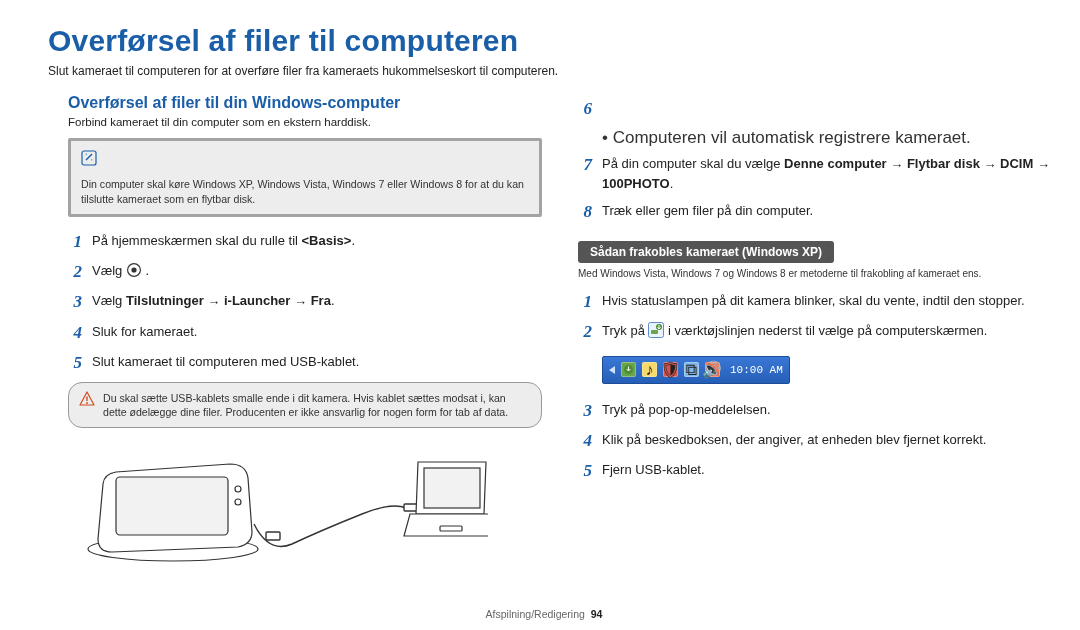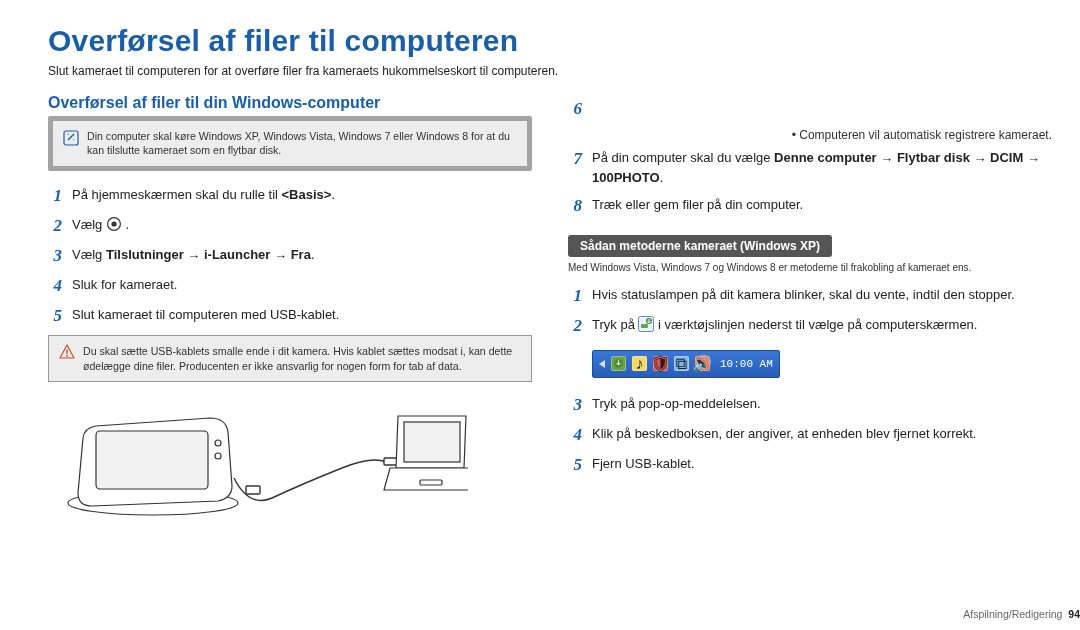--- a/index.html
+++ b/index.html
@@ -1,53 +1,54 @@
 <!DOCTYPE html>
 <html><head>
 <meta charset="utf-8">
 <style>
   html,body{margin:0;padding:0;width:1080px;height:630px;background:#fff;font-family:"Segoe UI","Helvetica Neue",Arial,sans-serif;color:#222;}
   .page{padding:24px 28px 12px 48px;box-sizing:border-box;position:relative;height:100%;}
   h1{font-size:30px;font-weight:700;color:#1a5ea8;margin:0 0 6px 0;letter-spacing:.2px;}
   .intro{font-size:12px;color:#222;margin:0 0 14px 0;}
-  .cols{display:flex;gap:36px;}
+  .cols{display:flex;gap:36px;margin-left:20px;}
   .col{flex:1;min-width:0;}
   h2{font-size:16px;font-weight:700;color:#1a5ea8;margin:2px 0 4px 0;}
   .sub{font-size:11.5px;color:#222;margin:0 0 10px 0;}
-  .note-box{display:flex;gap:8px;align-items:flex-start;border:5px solid #a3a3a3;border-radius:2px;background:#ededed;padding:8px 10px;font-size:10.6px;line-height:1.35;color:#333;margin:0 0 14px 0;}
+  .note-box{display:flex;gap:8px;align-items:flex-start;border:3px solid #a3a3a3;border-radius:2px;background:#ededed;padding:8px 10px;font-size:10.6px;line-height:1.35;color:#333;margin:0 0 14px 0;flex-direction:column;}
   .note-box .icon{flex:0 0 auto;margin-top:1px;}
-  .warn-box{display:flex;gap:8px;align-items:flex-start;border:1px solid #999;border-radius:0;background:#ededed;padding:8px 10px;font-size:10.6px;line-height:1.35;color:#333;margin:8px 0 16px 0;}
+  .warn-box{display:flex;gap:8px;align-items:flex-start;border:1px solid #999;border-radius:14px;background:#ededed;padding:8px 10px;font-size:10.6px;line-height:1.35;color:#333;margin:8px 0 16px 0;}
   ol.steps{list-style:none;padding:0;margin:6px 0 0 0;}
   ol.steps li{display:flex;gap:10px;align-items:flex-start;font-size:13px;line-height:1.5;margin-bottom:8px;}
   ol.steps li .num{font-family:Georgia,"Times New Roman",serif;font-style:italic;font-weight:600;color:#1a5ea8;font-size:17px;min-width:14px;text-align:right;line-height:1.3;}
   ol.steps li .body{flex:1;}
-  .subbullet{font-size:12px;color:#333;margin:2px 0 6px 24px;text-align:right;}
+  .subbullet{font-size:17px;color:#333;margin:2px 0 6px 24px;}
   .pill-title{display:inline-block;background:#555;color:#fff;font-size:12px;font-weight:600;padding:4px 12px;border-radius:3px;margin:10px 0 4px 0;}
   .small{font-size:10px;color:#333;margin:0 0 10px 0;line-height:1.4;}
   b{font-weight:700;}
-  .footer{position:absolute;left:8px;right:0;bottom:10px;text-align:right;font-size:10.5px;color:#666;}
+  .footer{position:absolute;left:8px;right:0;bottom:10px;text-align:center;font-size:10.5px;color:#666;}
   .footer .pg{font-weight:700;color:#222;}
   .inline-icon{display:inline-block;vertical-align:-3px;}
   .cam-illus{margin-top:10px;}
   .taskbar{display:inline-flex;align-items:center;height:26px;background:linear-gradient(#3a78d6,#255eb7);border:1px solid #1c4c96;border-radius:2px;padding:0 6px;margin:4px 0 10px 24px;gap:6px;}
   .taskbar .chip{width:15px;height:15px;border-radius:2px;display:flex;align-items:center;justify-content:center;box-shadow:inset 0 0 0 1px rgba(255,255,255,.3);}
   .taskbar .clock{color:#fff;font-size:11px;font-family:Liberation Mono, monospace;margin-left:4px;}
   .taskbar .expand{width:0;height:0;border-top:4px solid transparent;border-bottom:4px solid transparent;border-right:6px solid #cfe2ff;}
 </style>
 </head>
 <body>
 
 <div class="page">
   <h1>Overførsel af filer til computeren</h1>
   <p class="intro">Slut kameraet til computeren for at overføre filer fra kameraets hukommelseskort til computeren.</p>
 
   <div class="cols">
 
     <div class="col">
       <h2>Overførsel af filer til din Windows-computer</h2>
+      <p class="sub">Forbind kameraet til din computer som en ekstern harddisk.</p>
 
       <div class="note-box">
         <span class="icon">
           <svg width="16" height="16" viewBox="0 0 16 16">
               <rect x="1" y="1" width="14" height="14" rx="2" fill="none" stroke="#1a5ea8" stroke-width="1.2"></rect>
               <line x1="5" y1="10" x2="11" y2="4" stroke="#1a5ea8" stroke-width="1.4"></line>
               <circle cx="5.2" cy="4.2" r="0.6" fill="#1a5ea8"></circle>
               <circle cx="10.8" cy="9.8" r="0.6" fill="#1a5ea8"></circle>
             </svg>
         </span>
@@ -140,21 +141,21 @@
           <span class="body">
             <span>På din computer skal du vælge </span><b>Denne computer → Flytbar disk → DCIM → 100PHOTO</b><span>.</span>
           </span>
         </li>
         <li>
             <span class="num">8</span>
           <span class="body">Træk eller gem filer på din computer.</span>
         </li>
       </ol>
 
-      <div class="pill-title">Sådan metoderne kameraet (Windows XP)</div>
+      <div class="pill-title">Sådan frakobles kameraet (Windows XP)</div>
       <p class="small">Med Windows Vista, Windows 7 og Windows 8 er metoderne til frakobling af kameraet ens.</p>
 
       <ol class="steps">
         <li>
             <span class="num">1</span>
           <span class="body">Hvis statuslampen på dit kamera blinker, skal du vente, indtil den stopper.</span>
         </li>
         <li>
             <span class="num">2</span>
           <span class="body">

